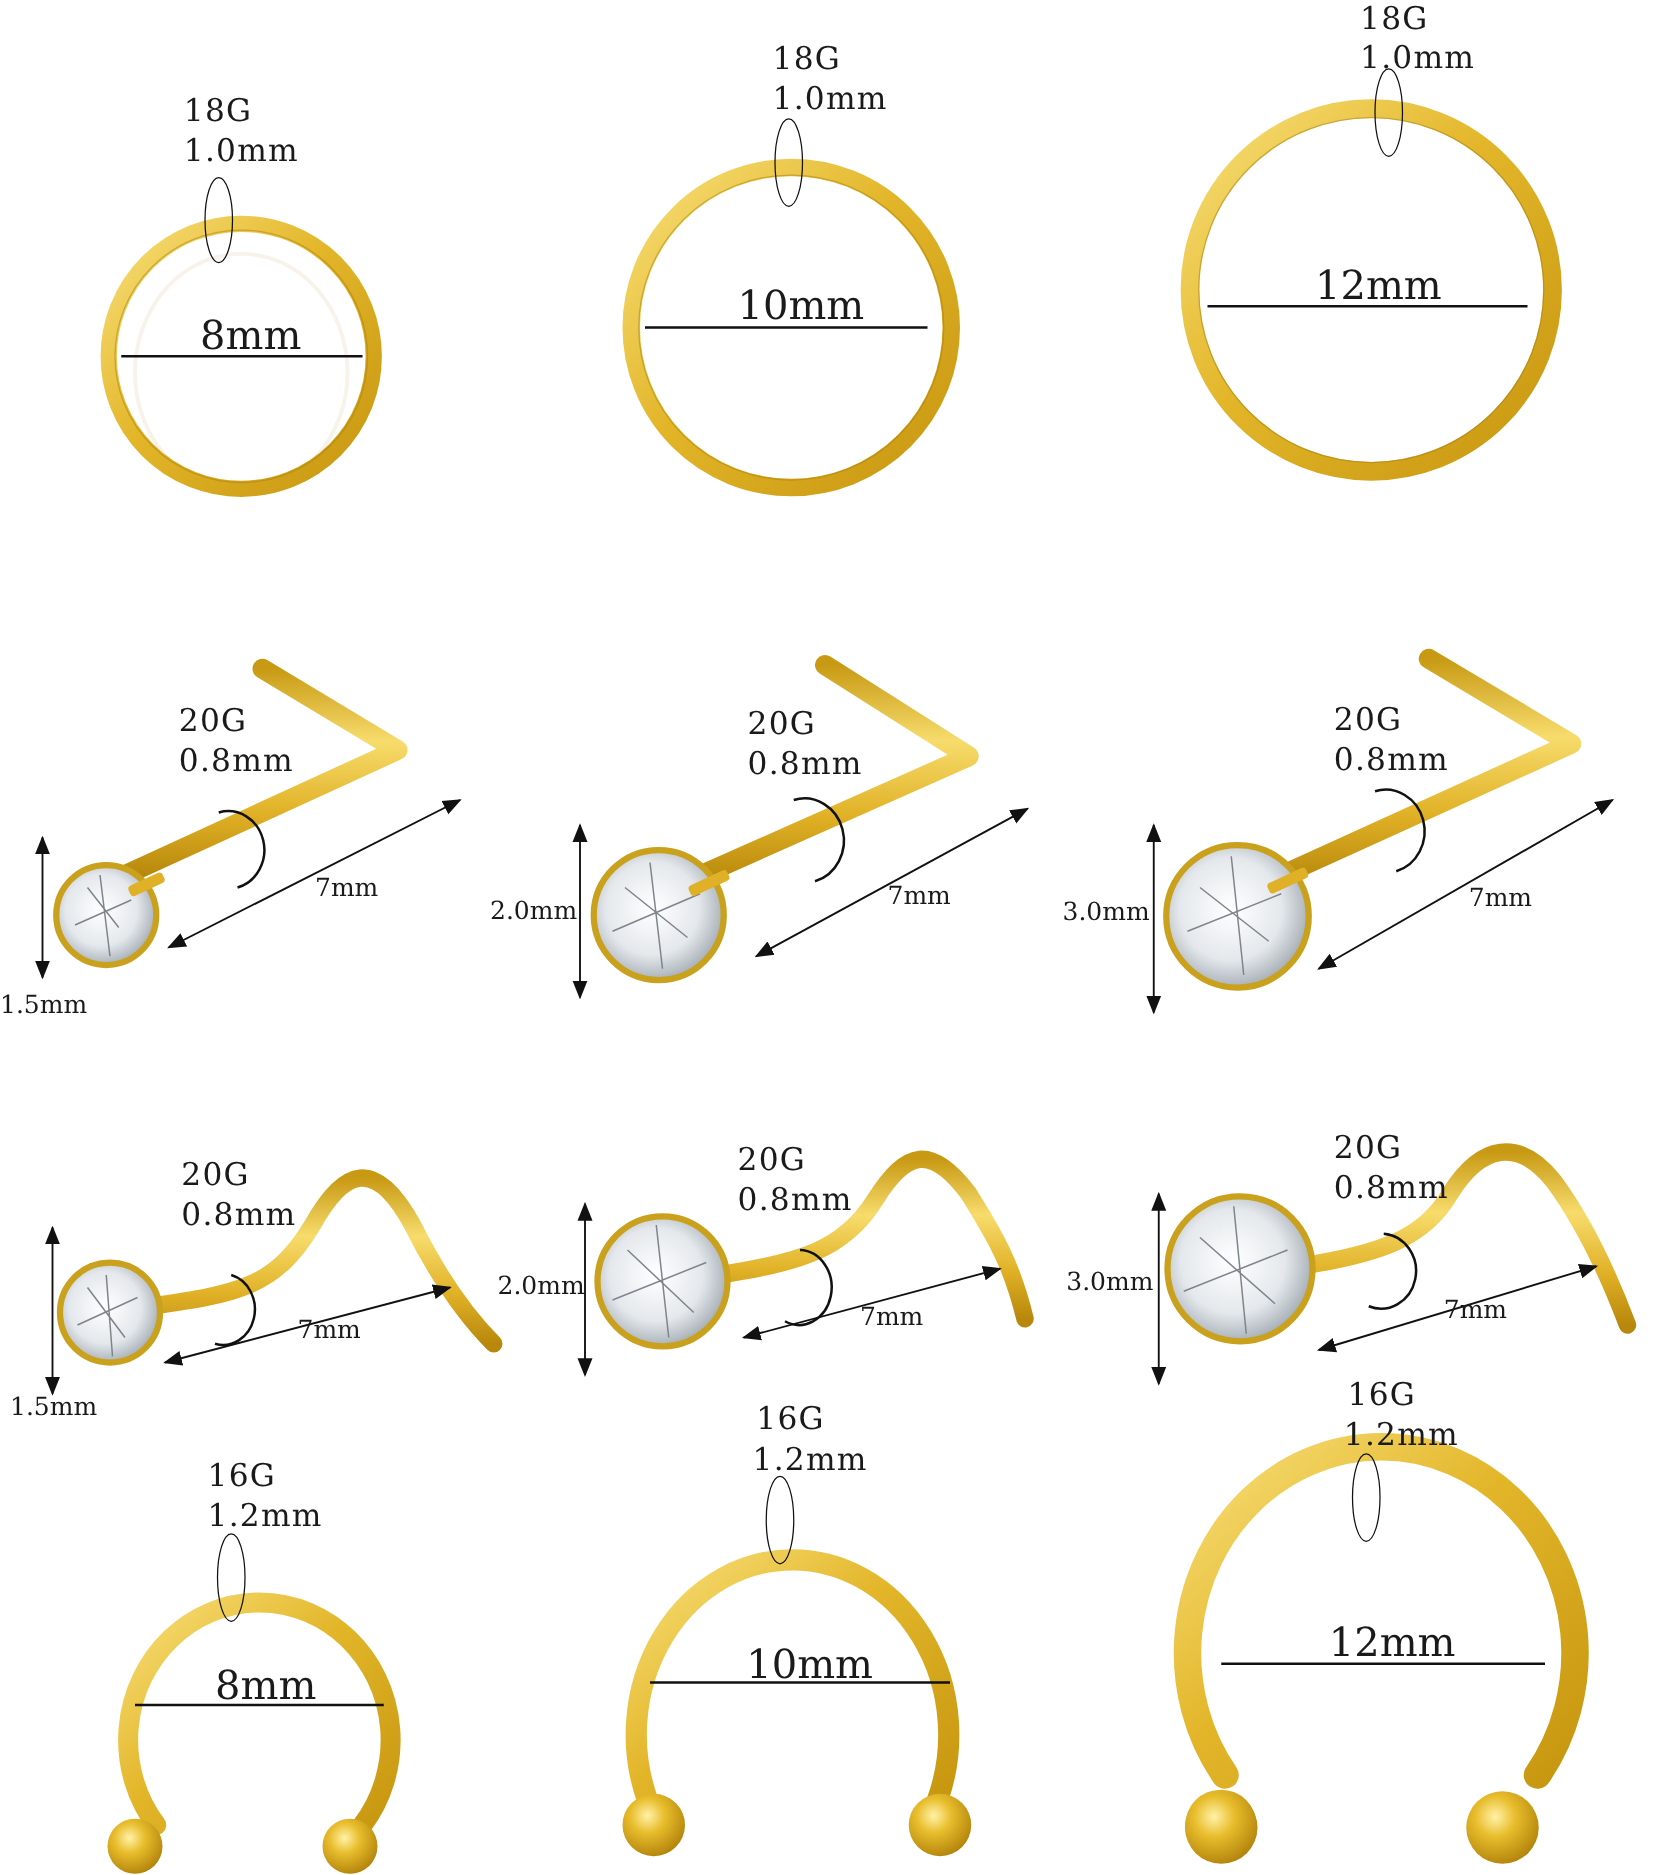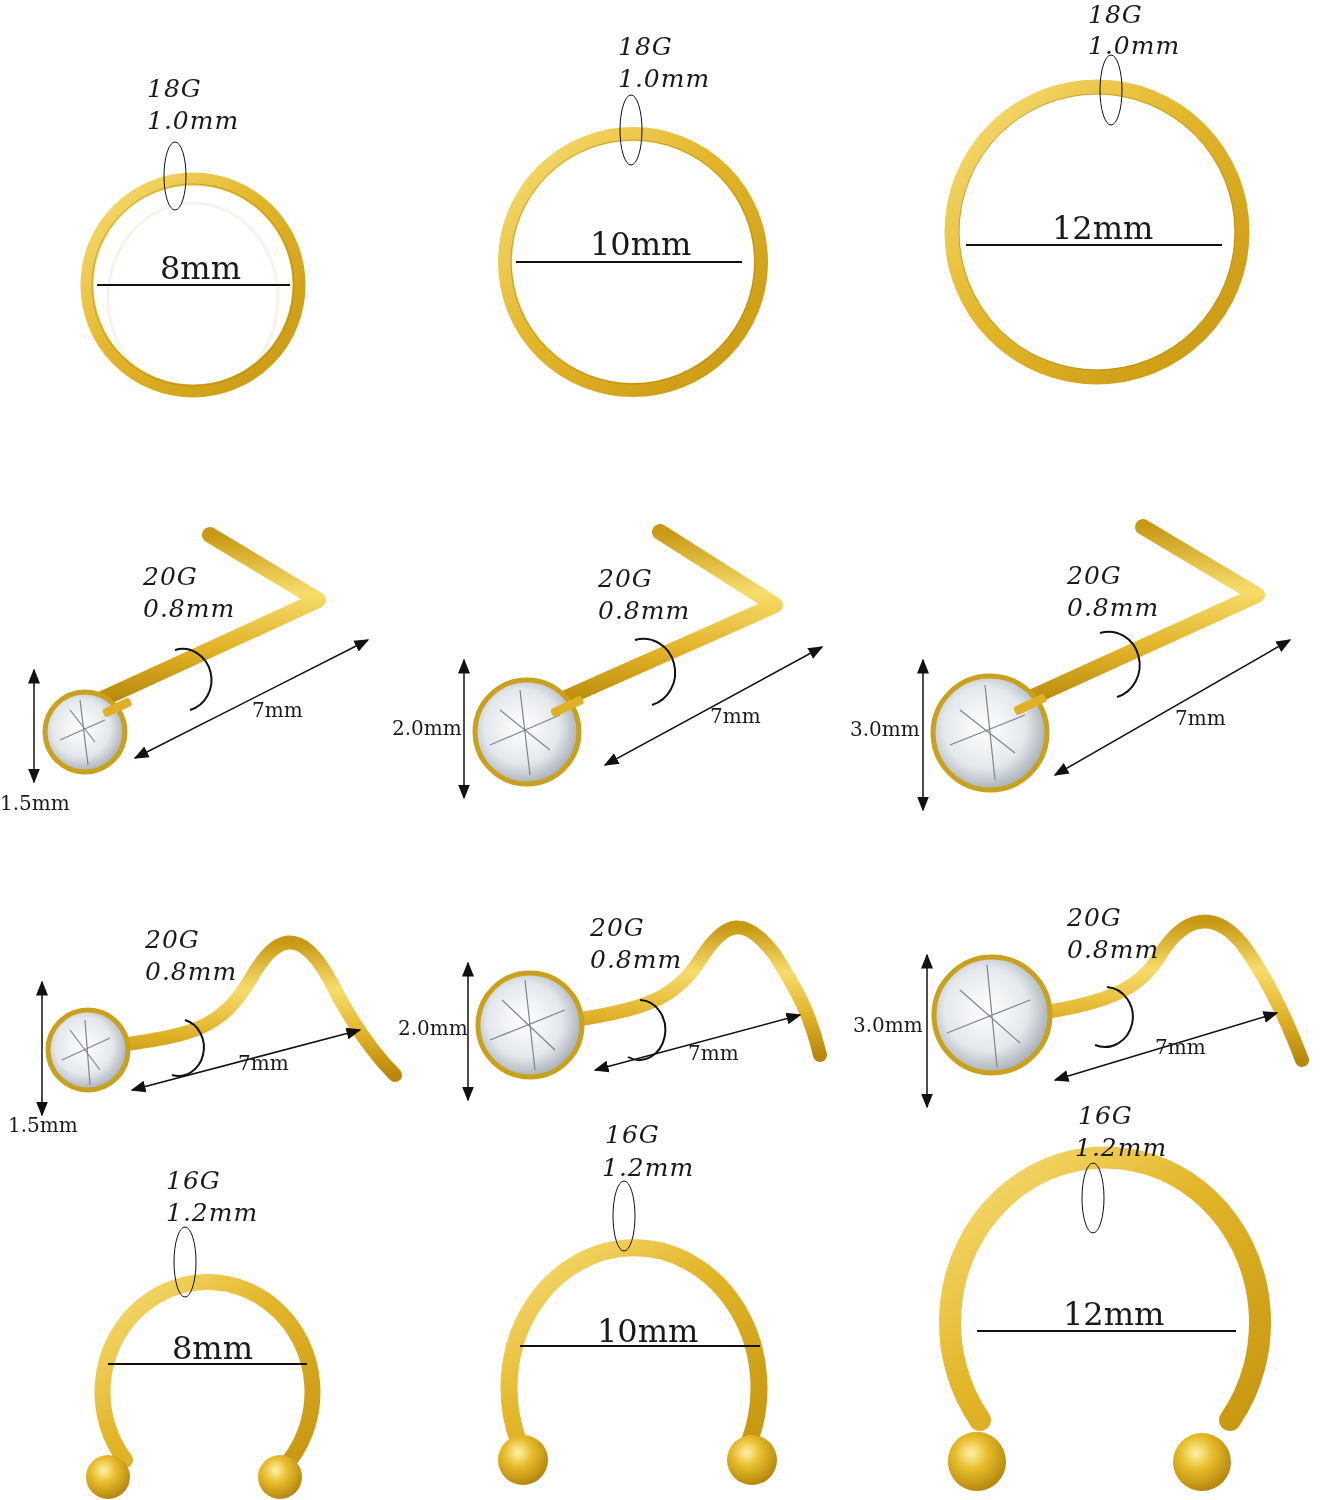--- a/index.html
+++ b/index.html
@@ -1,20 +1,20 @@
 <!DOCTYPE html>
 <html><head>
 <meta charset="utf-8">
 <style>
   html,body{margin:0;padding:0;background:#ffffff;}
   body{width:1326px;height:1500px;position:relative;overflow:hidden;font-family:"DejaVu Serif","Liberation Serif",serif;}
   .cell{position:absolute;}
   svg{position:absolute;left:0;top:0;overflow:visible;}
   .lbl{position:absolute;color:#1a1a1a;font-family:"DejaVu Serif","Liberation Serif",serif;line-height:1.0;white-space:pre;}
-  .g{font-size:25px;letter-spacing:1px;font-style:italic;}
+  .g{font-size:25px;letter-spacing:1px;}
   .size{font-size:32px;}
   .small{font-size:20px;}
 </style>
 </head>
 <body>
 
 <svg width="0" height="0" style="position:absolute">
   <defs>
     <linearGradient id="goldRing" x1="0" y1="0" x2="1" y2="1">
       <stop offset="0" stop-color="#f8e07a"></stop>

